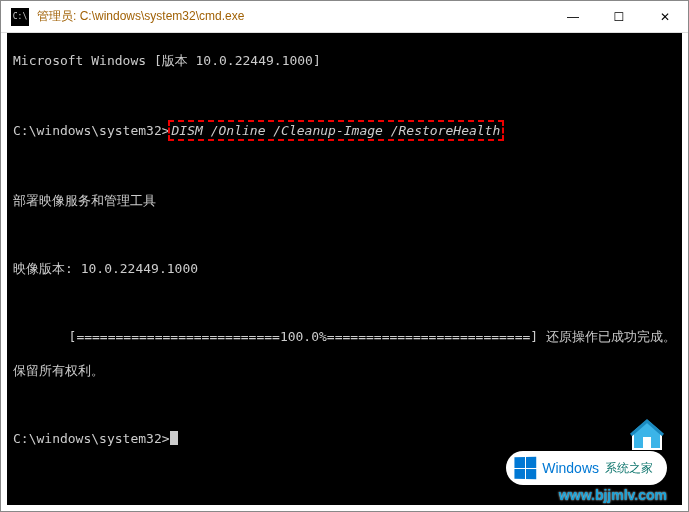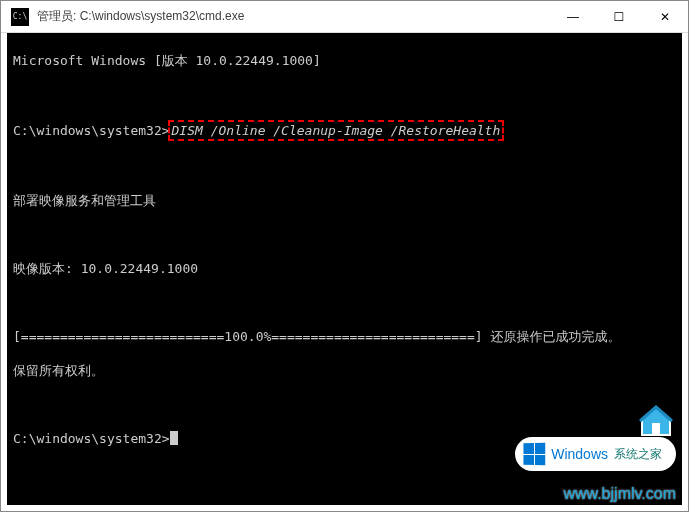--- a/index.html
+++ b/index.html
@@ -35,21 +35,21 @@
       display: flex;
       align-items: center;
       justify-content: center;
       font-size: 8px;
       color: #ccc;
       font-family: monospace;
     }
     .title-text {
       flex: 1;
       font-size: 12px;
-      color: #404040;
+      color: #a16207;
     }
     .window-controls {
       display: flex;
       height: 100%;
     }
     .ctrl-btn {
       width: 46px;
       height: 32px;
       display: flex;
       align-items: center;
@@ -79,24 +79,24 @@
       font-style: italic;
     }
     .cursor {
       display: inline-block;
       width: 8px;
       height: 14px;
       background: #ccc;
       vertical-align: text-bottom;
       margin-bottom: 1px;
     }
-    .progress-bar { letter-spacing: 0; }
+    .progress-bar { letter-spacing: 0; text-align: right; }
     .watermark {
       position: absolute;
-      right: 12px;
+      right: 21px;
       bottom: 8px;
       display: flex;
       align-items: center;
       gap: 4px;
       z-index: 10;
     }
     .wm-badge {
       background: #fff;
       border-radius: 18px;
       padding: 6px 14px 6px 8px;
@@ -111,25 +111,25 @@
       display: grid;
       grid-template-columns: 1fr 1fr;
       grid-template-rows: 1fr 1fr;
       gap: 1px;
       transform: perspective(50px) rotateY(-8deg);
     }
     .wm-logo div { background: #0078d4; }
     .wm-text { font-size: 14px; color: #0078d4; font-weight: 500; }
     .wm-sub { font-size: 12px; color: #0f766e; }
     .wm-url {
-      font-size: 16px;
+      font-size: 14px;
       color: #17a2d8;
-      font-weight: normal;
+      font-weight: bold;
       text-shadow: 0 0 2px #fff;
-      margin-top: 14px;
+      margin-top: 2px;
     }
     .wm-house {
       width: 40px;
       height: 40px;
       position: relative;
       margin-bottom: -4px;
     }
     .blank { height: 17px; }
   </style>
 </head>

